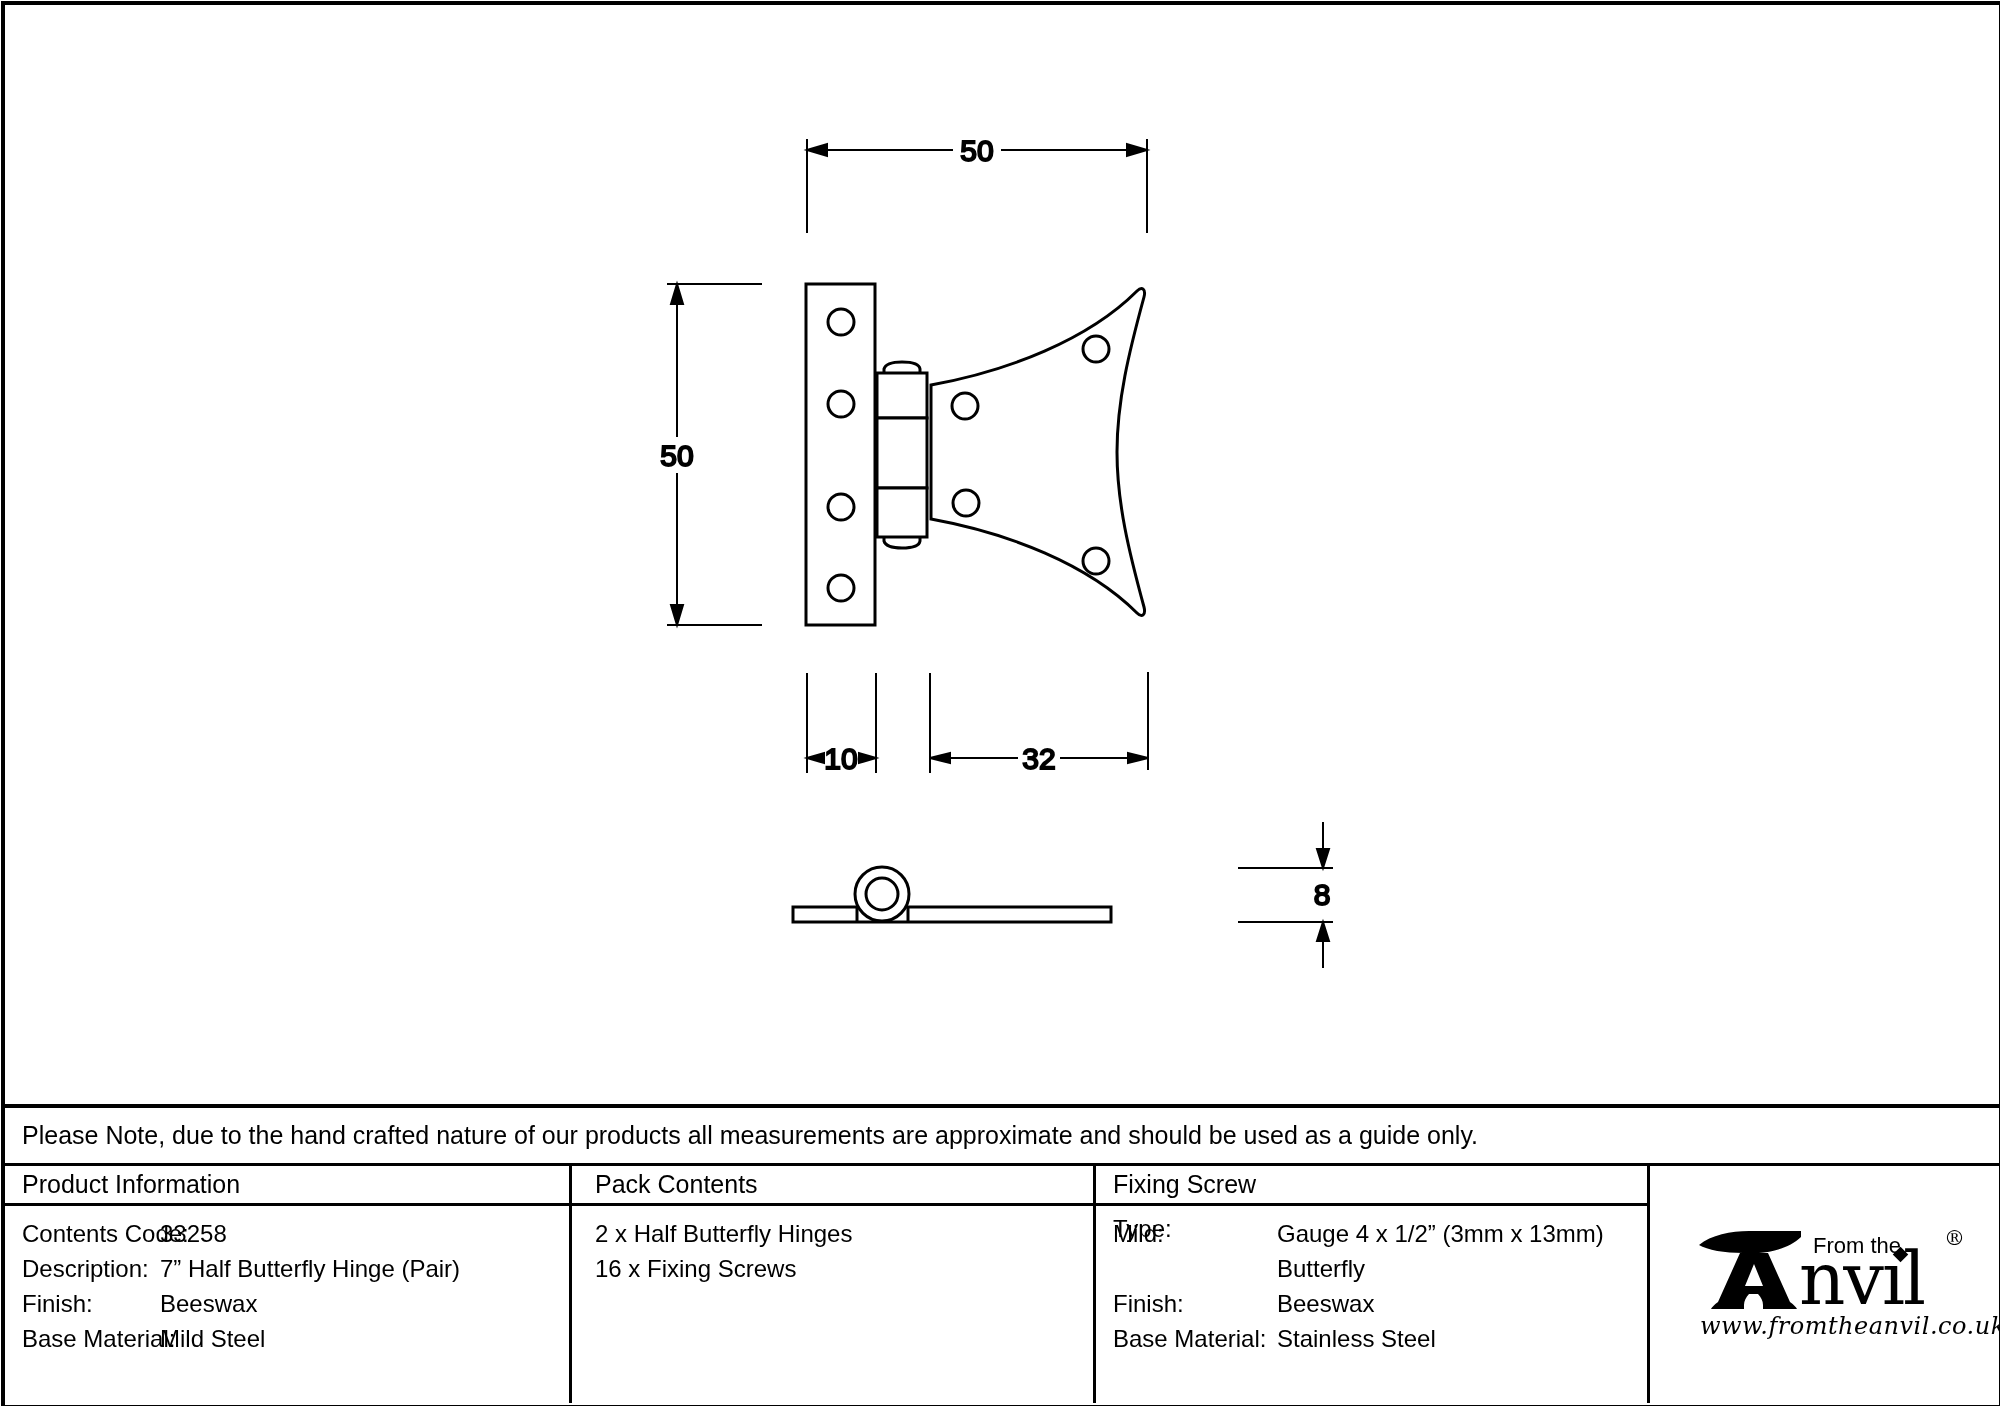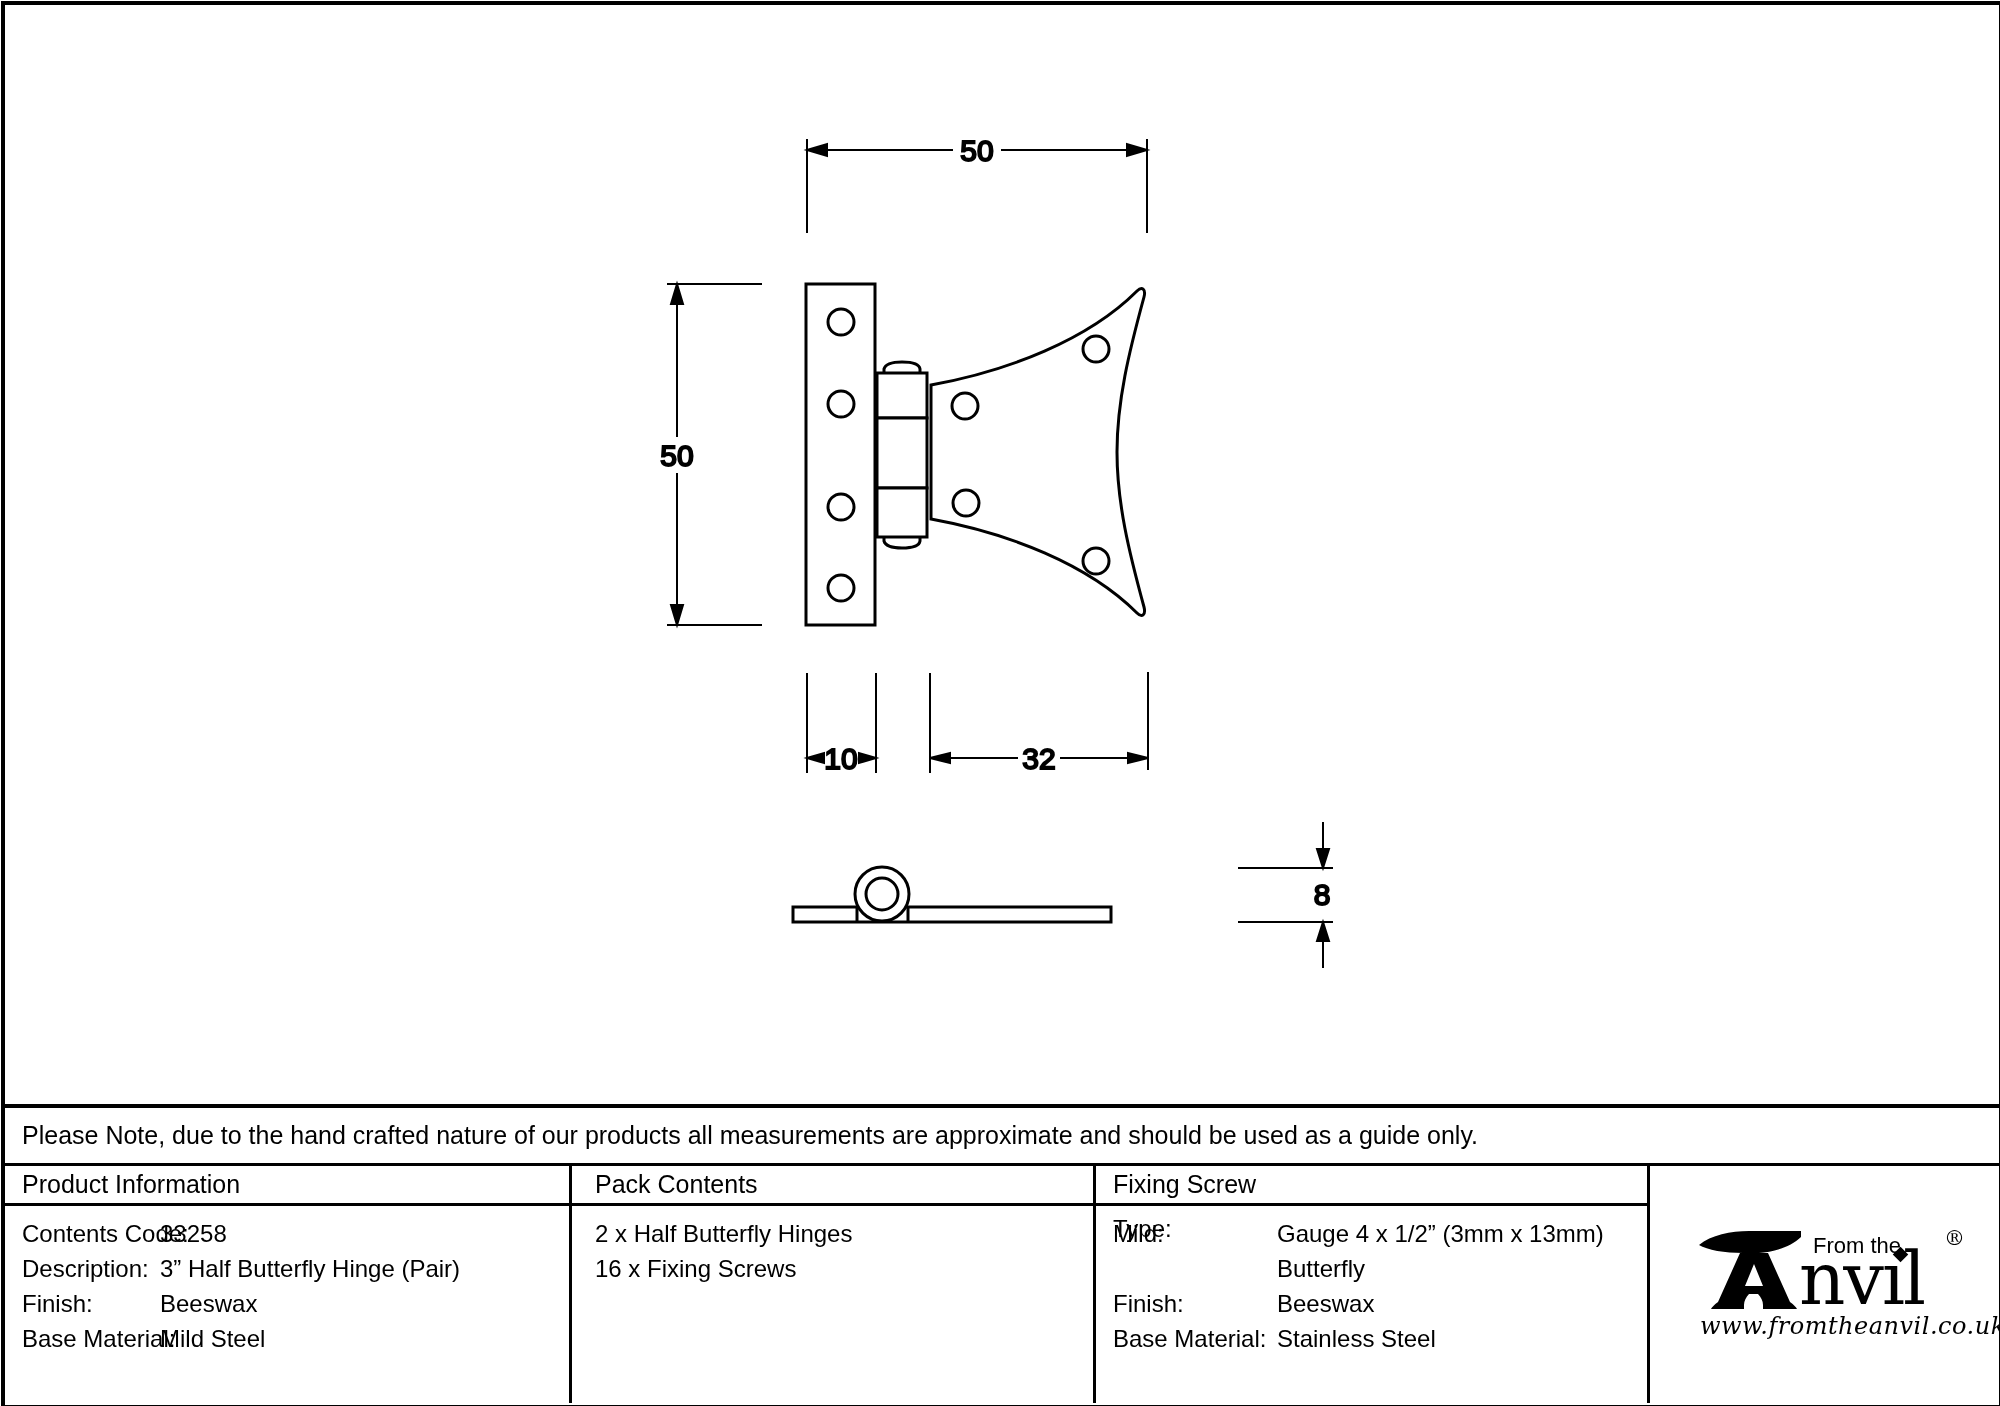--- a/index.html
+++ b/index.html
@@ -119,21 +119,21 @@
 <div class="abs hline" style="left:1px;top:1163px;width:1998px;height:3px"></div>
 <div class="abs hline" style="left:1px;top:1203px;width:1648px;height:3px"></div>
 <div class="abs vline" style="left:569px;top:1163px;width:3px;height:240px"></div>
 <div class="abs vline" style="left:1093px;top:1163px;width:3px;height:240px"></div>
 <div class="abs vline" style="left:1647px;top:1163px;width:3px;height:240px"></div>
 
 <div class="abs hdr" style="left:22px;top:1163px">Product Information</div>
 <div class="abs cell-text" style="left:22px;top:1216px">Contents Code:</div>
 <div class="abs cell-text" style="left:160px;top:1216px">33258</div>
 <div class="abs cell-text" style="left:22px;top:1251px">Description:</div>
-<div class="abs cell-text" style="left:160px;top:1251px">3” Half Butterfly Hinge (Pair)</div>
+<div class="abs cell-text" style="left:160px;top:1251px">7” Half Butterfly Hinge (Pair)</div>
 <div class="abs cell-text" style="left:22px;top:1286px">Finish:</div>
 <div class="abs cell-text" style="left:160px;top:1286px">Beeswax</div>
 <div class="abs cell-text" style="left:22px;top:1321px">Base Material:</div>
 <div class="abs cell-text" style="left:160px;top:1321px">Mild Steel</div>
 
 <div class="abs hdr" style="left:595px;top:1163px">Pack Contents</div>
 <div class="abs cell-text" style="left:595px;top:1216px">2 x Half Butterfly Hinges</div>
 <div class="abs cell-text" style="left:595px;top:1251px">16 x Fixing Screws</div>
 
 <div class="abs hdr" style="left:1113px;top:1163px">Fixing Screw</div>

